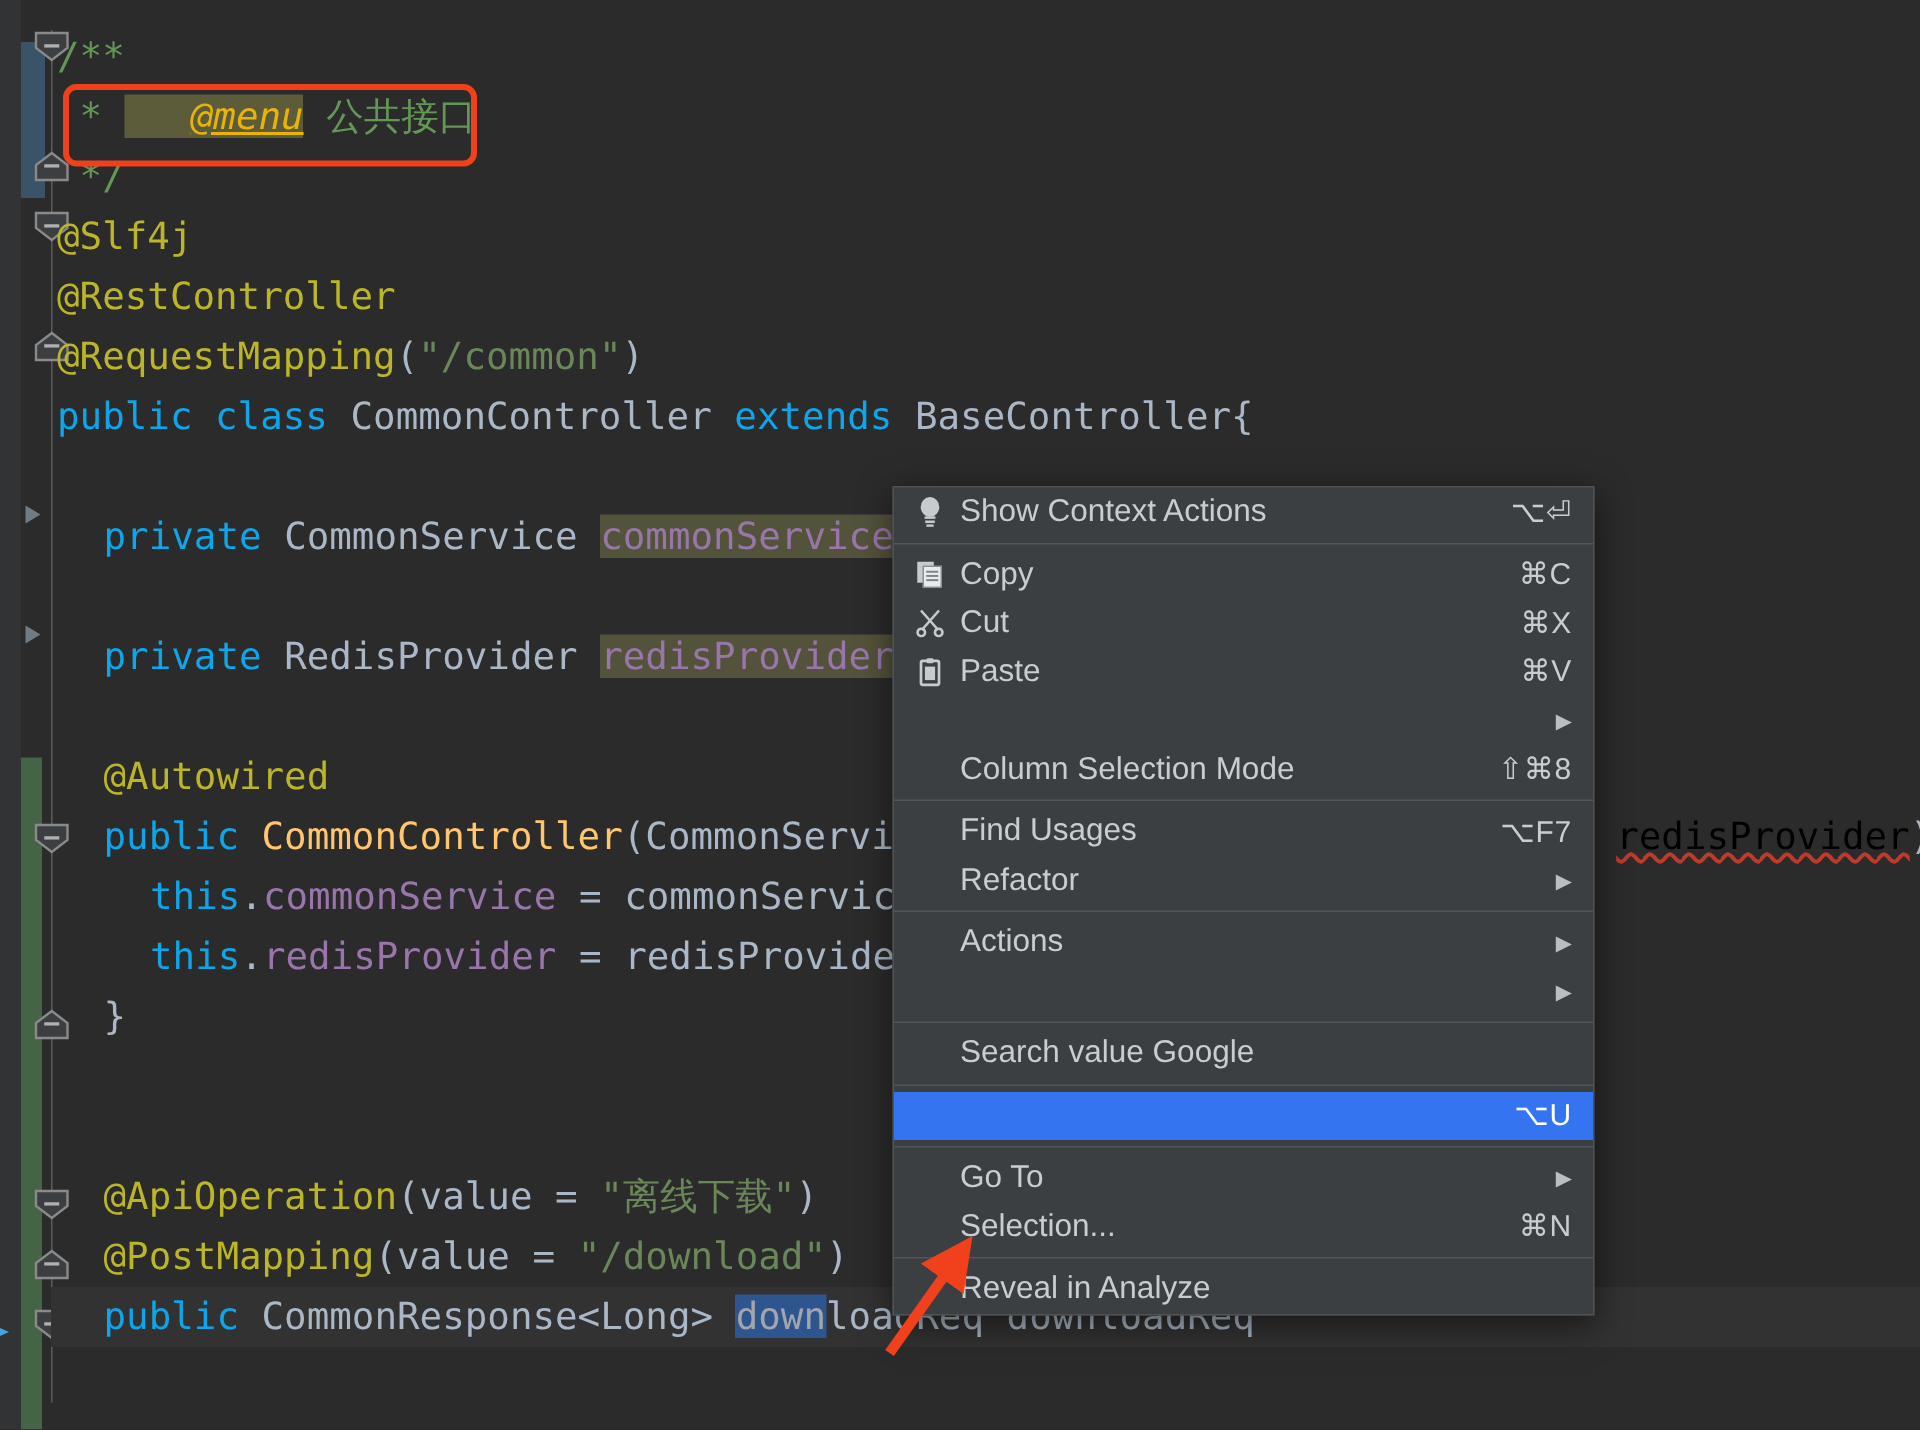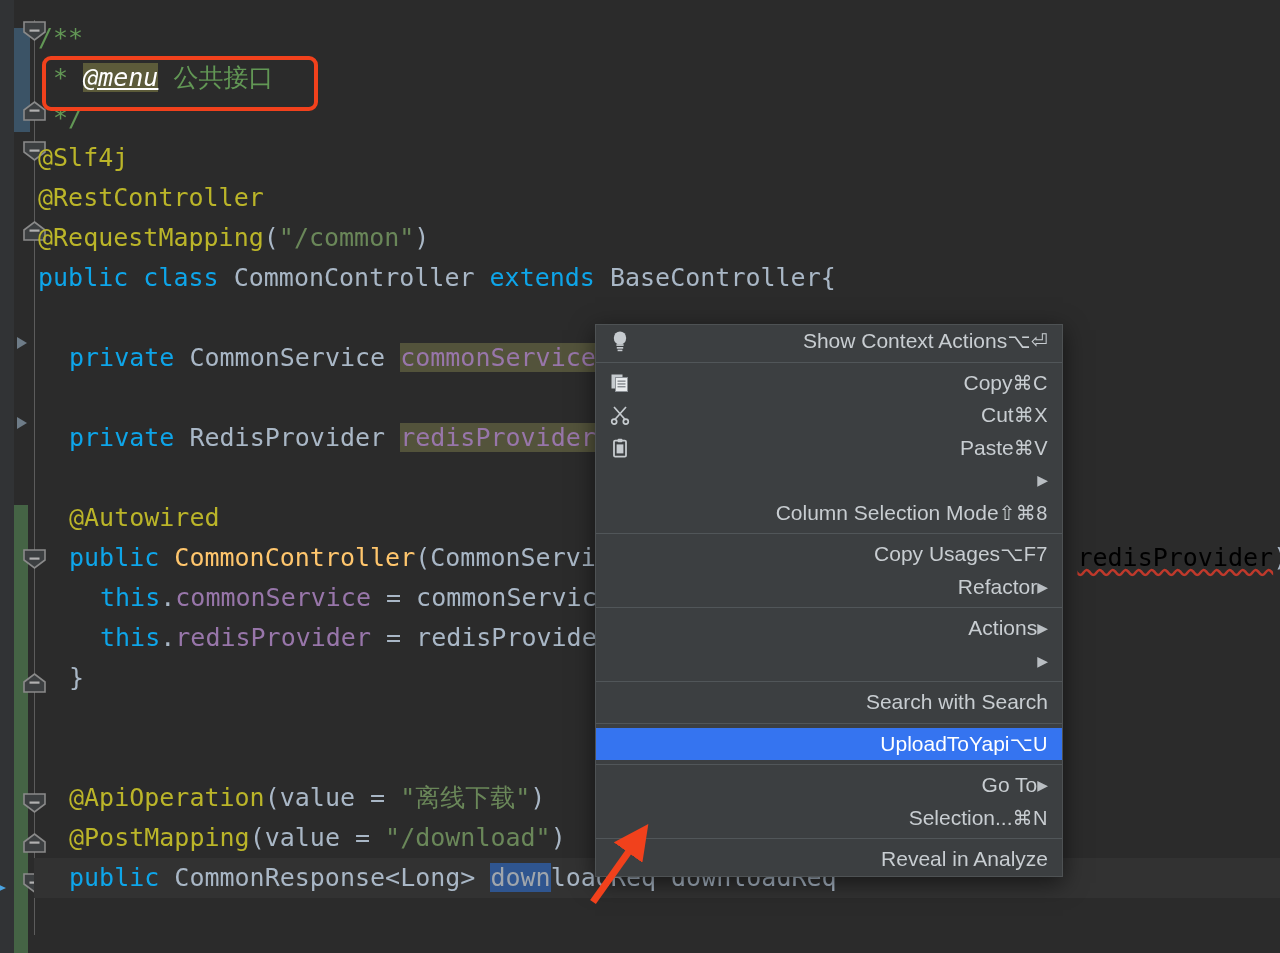--- a/index.html
+++ b/index.html
@@ -38,36 +38,35 @@
   
   .line-hl{position:absolute;left:34px;width:1246px;height:40px;background:#323232;}
 
   
   .kw{color:#0ea5e9;}
   .anno{color:#bbb529;}
   .type{color:#a9b7c6;}
   .plain{color:#a9b7c6;}
   .str{color:#6a8759;}
   .cmt{color:#629755;}
-  .cmt-tag{color:#ffffff;font-style:italic;text-decoration:underline;background:#5c5b3a;}
+  .cmt-tag{color:#eab308;font-style:italic;text-decoration:underline;background:#5c5b3a;padding-left:44px;}
   .field{color:#9876aa;}
   .field-hl{color:#9876aa;background:#53533b;}
   .mname{color:#ffc66d;}
   .sel{background:#2f558f;color:#a0a6ac;}
   .squiggle{text-decoration:underline wavy #c0392b;text-decoration-skip-ink:none;}
 
   
   .menu{
     position:absolute;left:595px;top:324px;width:466px;
     background:#3c3f41;
     border:1px solid #4e5254;
     box-shadow:0 6px 22px rgba(0,0,0,.55);
     font-family:"Liberation Sans","DejaVu Sans",sans-serif;
     overflow:hidden;
-    text-align:right;
   }
   .mi{
     position:relative;display:flex;align-items:center;
     height:32.5px;padding:0 14px 0 10px;color:#c8cdd1;font-size:21px;
   }
   .mi.sel-item{background:#3574f0;color:#ffffff;}
   .mi .ic{width:28px;min-width:28px;display:flex;align-items:center;justify-content:center;margin-right:6px;}
   .mi .lbl{flex:1;}
   .mi .sc{margin-left:auto;color:#c8cdd1;font-size:20px;letter-spacing:.5px;}
   .mi.sel-item .sc{color:#fff;}
@@ -227,47 +226,46 @@
         <span class="arrow">▶</span>
       </div>
       <div class="mi">
         <span class="ic"></span>
         <span class="lbl">Column Selection Mode</span>
         <span class="sc">⇧⌘8</span>
       </div>
       <div class="sep"></div>
       <div class="mi">
         <span class="ic"></span>
-        <span class="lbl">Copy Usages</span>
+        <span class="lbl">Find Usages</span>
         <span class="sc">⌥F7</span>
       </div>
       <div class="mi">
         <span class="ic"></span>
         <span class="lbl">Refactor</span>
         <span class="arrow">▶</span>
       </div>
       <div class="sep"></div>
       <div class="mi">
         <span class="ic"></span>
         <span class="lbl">Actions</span>
         <span class="arrow">▶</span>
       </div>
       <div class="mi">
         <span class="ic"></span>
         <span class="arrow">▶</span>
       </div>
       <div class="sep"></div>
       <div class="mi">
         <span class="ic"></span>
-        <span class="lbl">Search with Search</span>
+        <span class="lbl">Search value Google</span>
       </div>
       <div class="sep"></div>
       <div class="mi sel-item">
         <span class="ic"></span>
-        <span class="lbl">UploadToYapi</span>
         <span class="sc">⌥U</span>
       </div>
       <div class="sep"></div>
       <div class="mi">
         <span class="ic"></span>
         <span class="lbl">Go To</span>
         <span class="arrow">▶</span>
       </div>
       <div class="mi">
         <span class="ic"></span>

